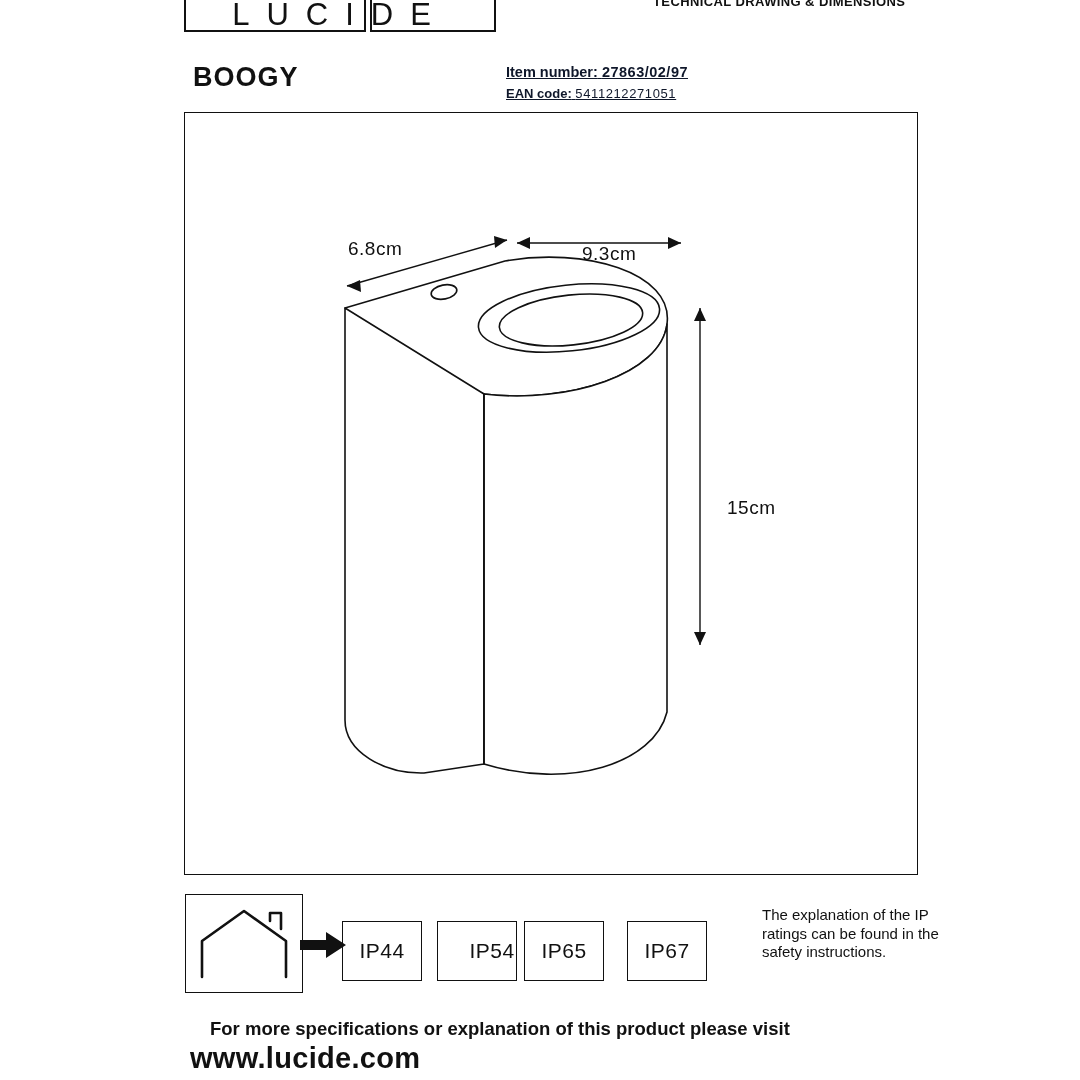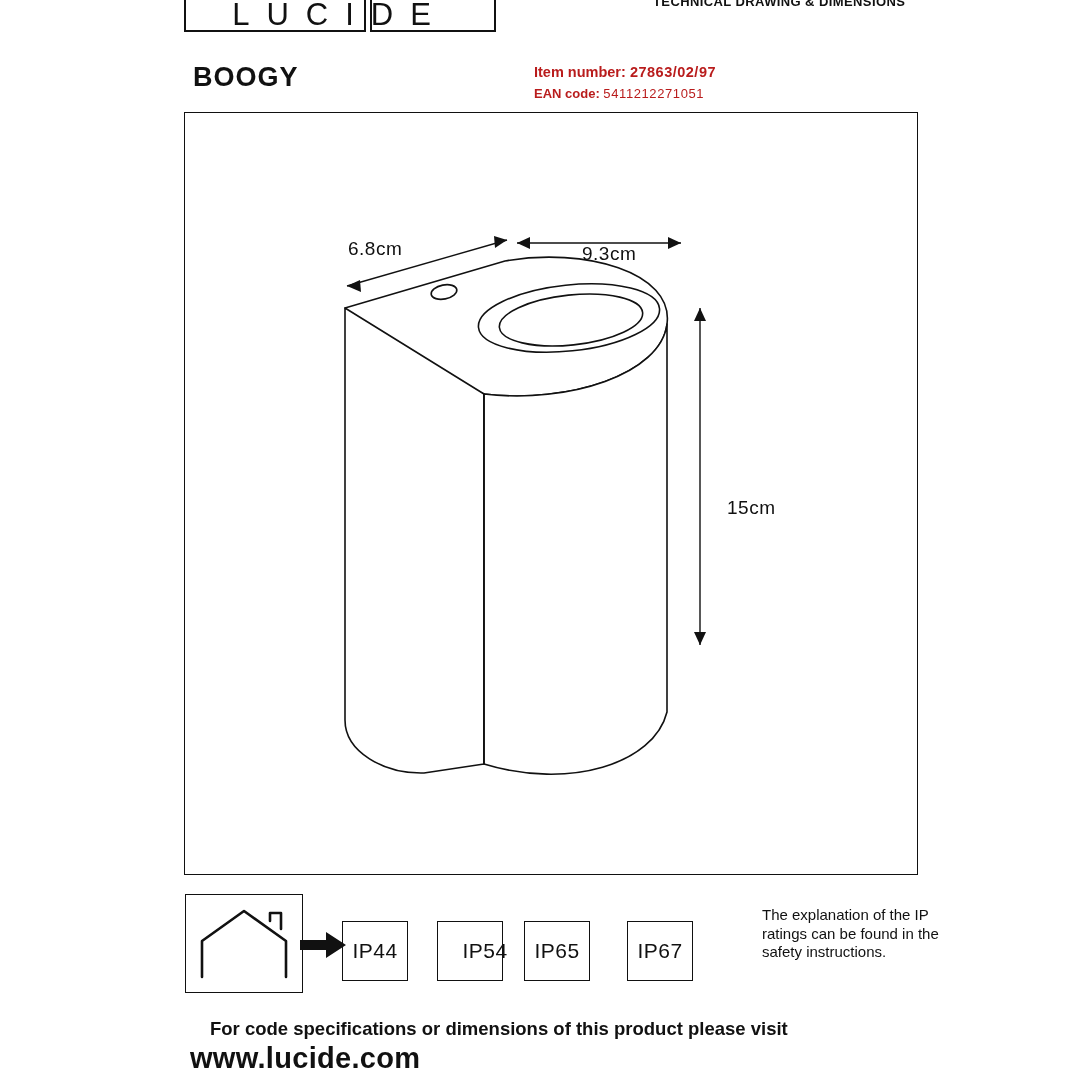--- a/index.html
+++ b/index.html
@@ -75,25 +75,26 @@
     left: 193px;
     top: 62px;
     font-size: 27px;
     font-weight: bold;
     letter-spacing: 1px;
     color: #111;
   }
 
   .item-block {
     position: absolute;
-    left: 534px;
+    left: 506px;
     top: 62px;
     font-size: 14.5px;
     line-height: 20px;
-    color: #b91c1c;
+    color: #0f172a;
+    text-decoration: underline;
   }
   .item-block .lbl { font-weight: bold; }
   .item-block .val { font-weight: bold; letter-spacing: 0.5px; }
   .ean-row { font-size: 13px; margin-top: 2px; }
   .ean-row .lbl { font-weight: bold; }
   .ean-row .val { font-weight: normal; letter-spacing: 0.6px; }
 
   
   .drawing-frame {
     position: absolute;
@@ -128,21 +129,21 @@
     position: absolute;
     left: 300px;
     top: 930px;
     width: 48px;
     height: 30px;
   }
 
   .ip-badge {
     position: absolute;
     top: 921px;
-    width: 66px;
+    width: 80px;
     height: 60px;
     border: 1.6px solid #111;
     box-sizing: border-box;
     display: flex;
     align-items: center;
     justify-content: center;
     font-size: 21px;
     color: #111;
     letter-spacing: 0.5px;
   }
@@ -271,14 +272,14 @@
   <path d="M 0 10 L 26 10 L 26 2 L 46 15 L 26 28 L 26 20 L 0 20 Z" fill="#111"></path>
 </svg>
 
 <div class="ip-badge ip-0">IP44</div>
 <div class="ip-badge ip-1">IP54</div>
 <div class="ip-badge ip-2">IP65</div>
 <div class="ip-badge ip-3">IP67</div>
 
 <div class="ip-note">The explanation of the IP ratings can be found in the safety instructions.</div>
 
-<div class="footer-line1">For code specifications or dimensions of this product please visit</div>
+<div class="footer-line1">For more specifications or explanation of this product please visit</div>
 <div class="footer-line2">www.lucide.com</div>
 
 </body></html>

